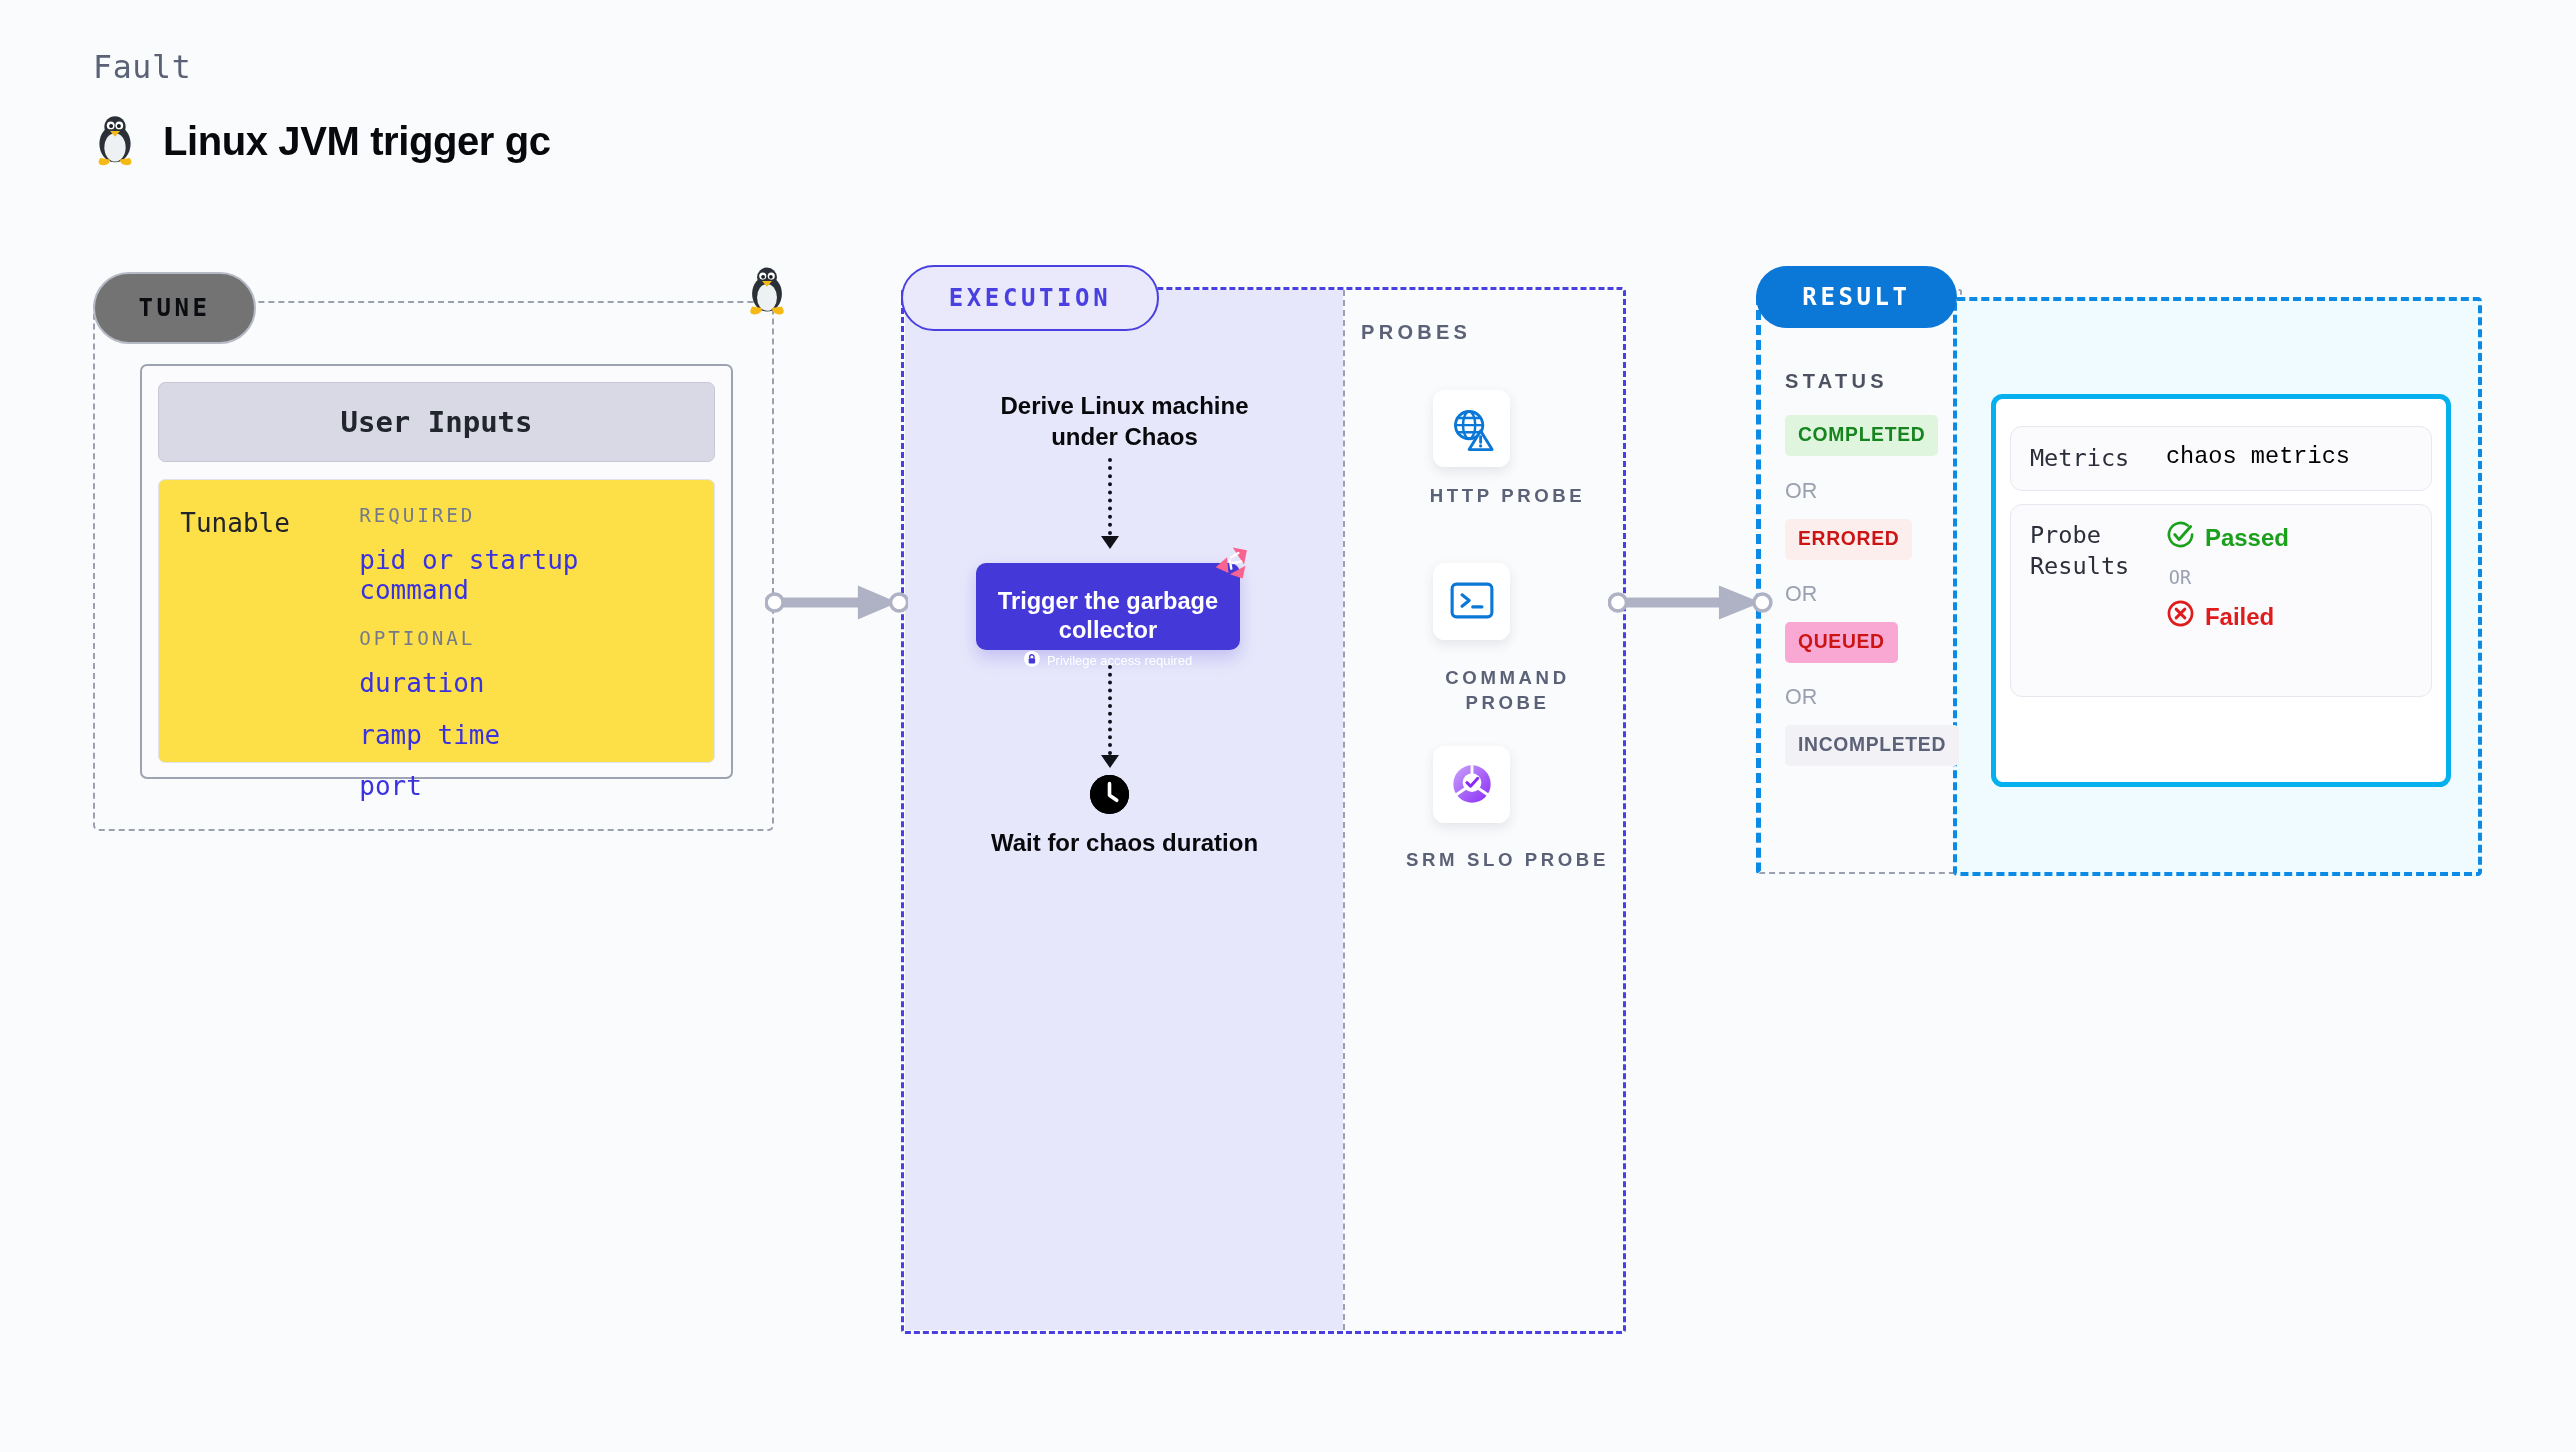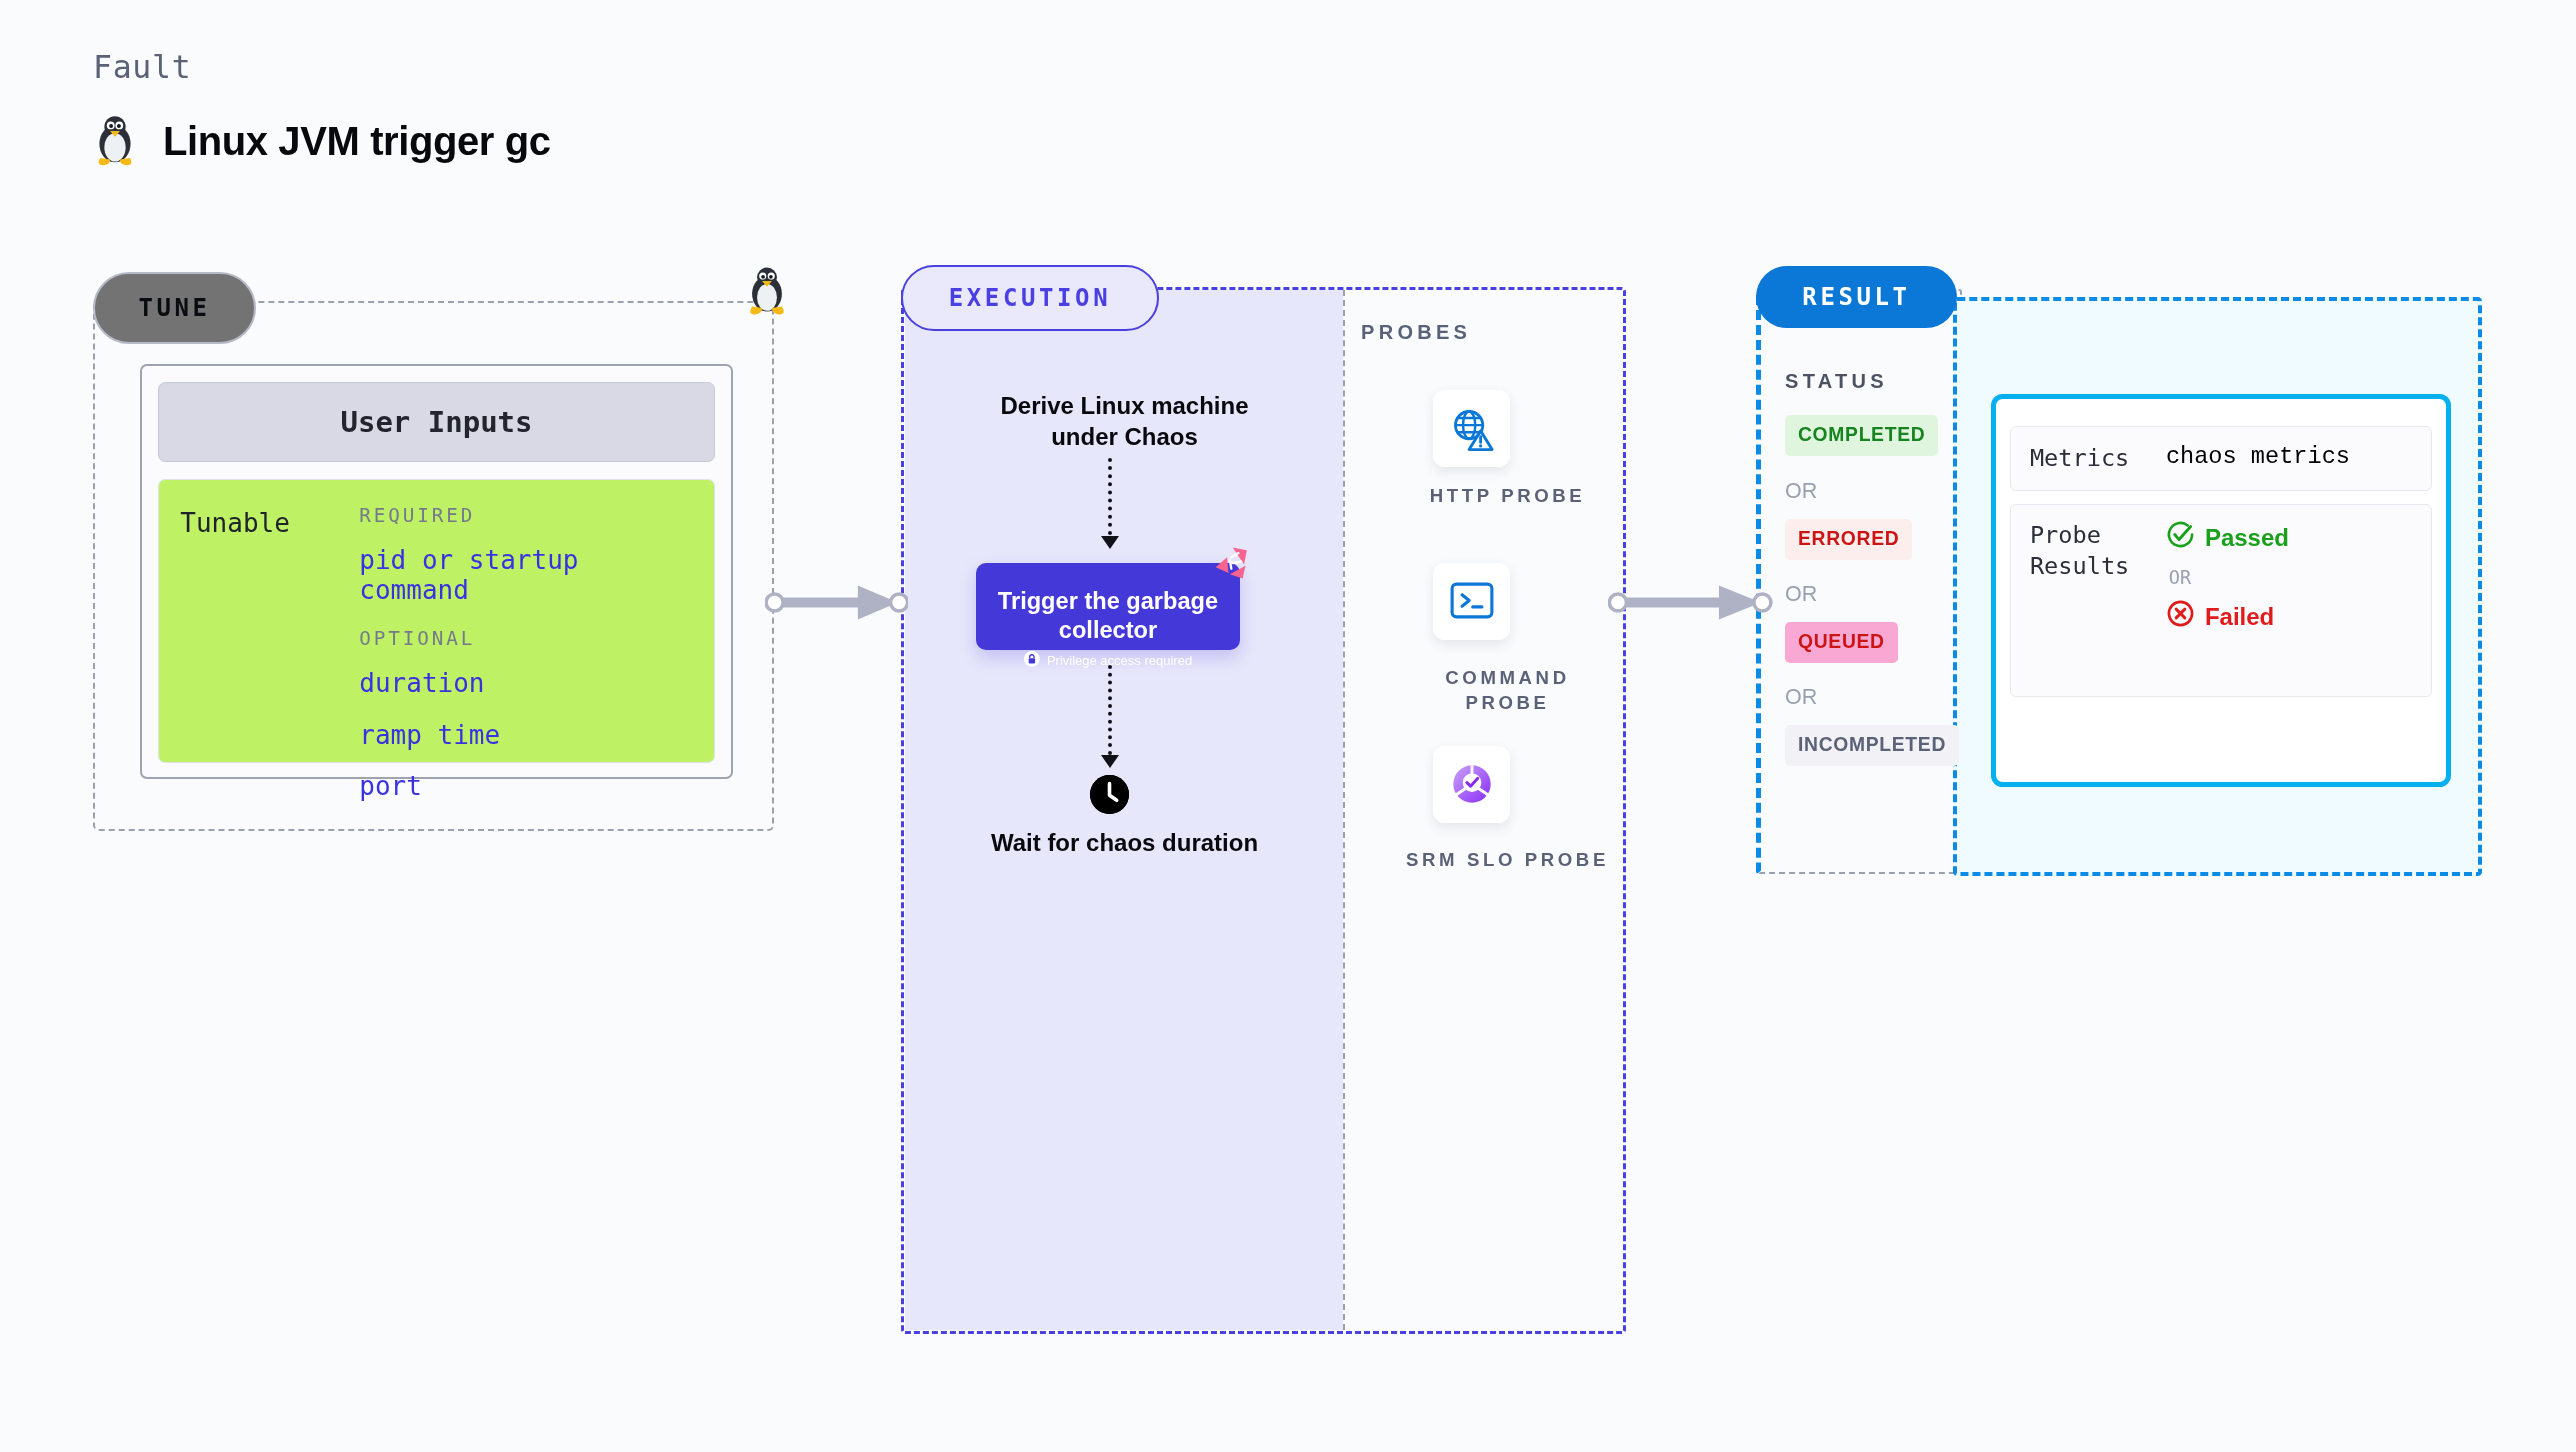--- a/index.html
+++ b/index.html
@@ -72,21 +72,21 @@
   }
   #user-inputs-header {
     height:80px; background:#d8d9e4;
     border:1.4px solid #c6c8d6; border-radius:7.2px;
     display:flex; align-items:center; justify-content:center;
     font-family:"DejaVu Sans Mono", monospace;
     font-size:29px; font-weight:700; color:#23252e;
   }
   #tunable-body {
     margin-top:17px; height:284px;
-    background:#bef264; border:1.4px solid #e0e2ea; border-radius:7.2px;
+    background:#fde047; border:1.4px solid #e0e2ea; border-radius:7.2px;
     display:flex; padding:24px 21.5px 0 21.5px;
   }
   #tunable-label {
     width:179px; flex:none;
     font-family:"DejaVu Sans Mono", monospace;
     font-size:26px; color:#21232b; padding-top:4.3px;
   }
   #tunable-fields { flex:1; }
   .field-group-title {
     font-family:"DejaVu Sans Mono", monospace;
@@ -229,21 +229,21 @@
   }
   #output-header {
     height:63px; background:#d8d9e4;
     border-radius:5.7px;
     display:flex; align-items:center; justify-content:center;
     font-family:"DejaVu Sans Mono", monospace;
     font-size:29px; color:#3e4250;
   }
   .output-row {
     margin-top:13px;
-    background:#fbfbfd; border:1.4px solid #e6e8ef; border-radius:6px;
+    background:#fbfbfd; border:1.4px solid #e6e8ef; border-radius:12px;
     display:flex; padding:15.8px 18.6px;
   }
   .output-row-label {
     width:136px; flex:none;
     font-family:"DejaVu Sans Mono", monospace;
     font-size:23.6px; color:#2c2f3a; line-height:1.3;
   }
   .output-row-value-link {
     font-family:Liberation Mono, monospace;
     font-size:23.6px; color:#000000;

